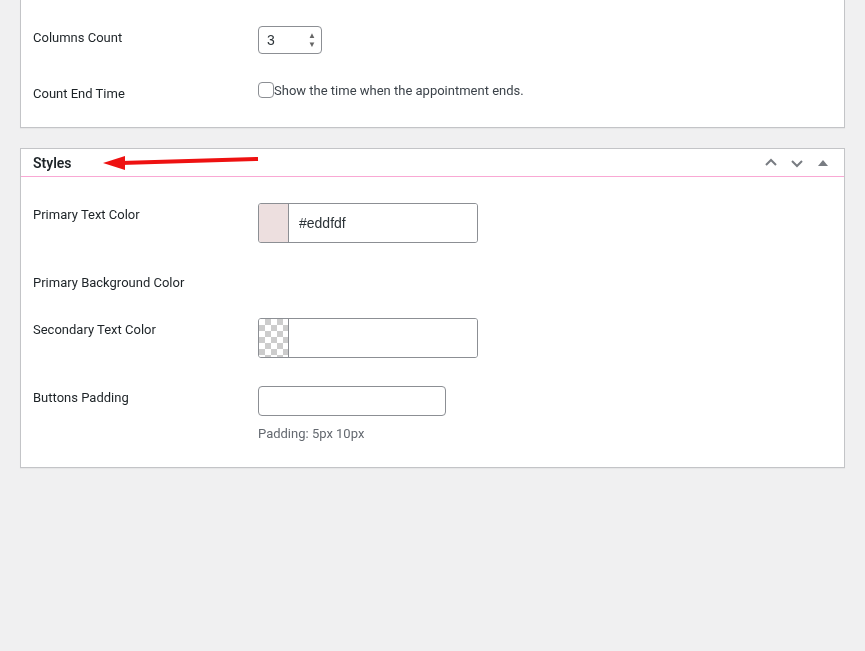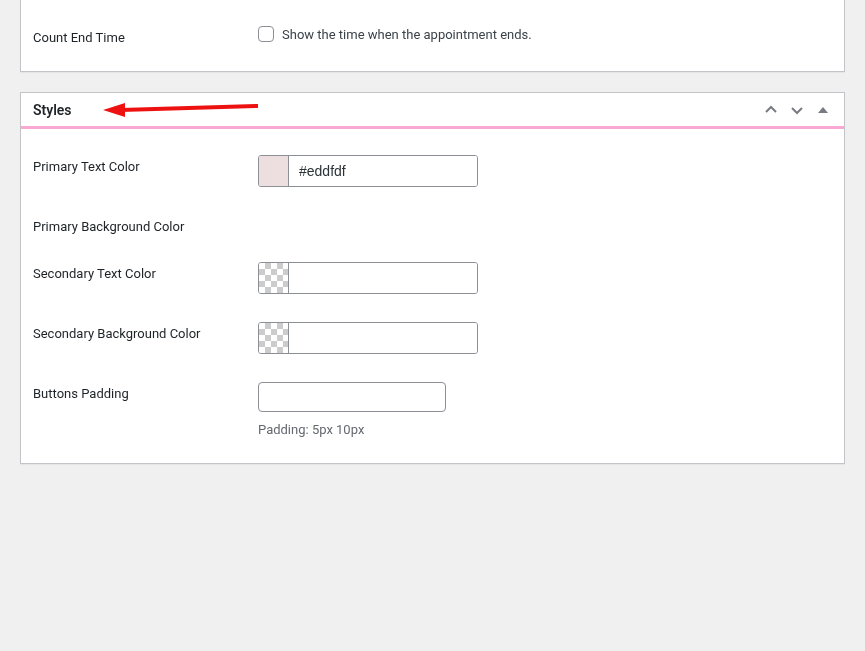--- a/index.html
+++ b/index.html
@@ -20,23 +20,23 @@
       box-shadow: 0 1px 1px rgba(0,0,0,0.04);
       margin-bottom: 20px;
     }
     .postbox-first {
       border-top: none;
       padding-top: 0;
     }
     .postbox-header {
       display: flex;
       align-items: center;
-      border-bottom: 3px solid #f9a8d4;
+      border-bottom: 1px solid #f9a8d4;
       padding: 0 12px;
-      height: 36px;
+      height: 28px;
       position: relative;
     }
     .postbox-header h2 {
       font-size: 14px;
       font-weight: 600;
       color: #1d2327;
       flex: 1;
     }
     .handle-actions {
       display: flex;
@@ -116,21 +116,21 @@
       height: 30px;
       border: 1px solid #8c8f94;
       border-radius: 4px;
       padding: 0 8px;
       font-size: 14px;
       background: #fff;
     }
     .checkbox-row {
       display: flex;
       align-items: center;
-      gap: 8px;
+      gap: 0;
     }
     .checkbox {
       width: 16px;
       height: 16px;
       border: 1px solid #8c8f94;
       border-radius: 4px;
       background: #fff;
       flex-shrink: 0;
     }
     .checkbox-label {
@@ -139,21 +139,21 @@
     }
     .hint {
       font-size: 13px;
       color: #646970;
       margin-top: 10px;
     }
     .color-picker {
       display: flex;
       align-items: stretch;
       width: 220px;
-      height: 32px;
+      height: 40px;
       border: 1px solid #8c8f94;
       border-radius: 3px;
       overflow: hidden;
     }
     .color-swatch {
       width: 30px;
       flex-shrink: 0;
       border-right: 1px solid #8c8f94;
     }
     .color-text {
@@ -175,20 +175,32 @@
       background-position: 0 0, 0 6px, 6px -6px, -6px 0px;
       background-color: #ffffff;
     }
   </style>
 </head>
 <body>
 
 <div class="postbox postbox-first">
   <div class="inside">
 
+    <div class="field-row">
+      <div class="field-label">Columns Count</div>
+      <div class="field-control">
+        <span class="number-wrap">
+          <input type="text" class="number-input" value="3" style="">
+          <span class="spinner">
+            <span class="spinner-arrow">▲</span>
+            <span class="spinner-arrow">▼</span>
+          </span>
+        </span>
+      </div>
+    </div>
 
     <div class="field-row">
       <div class="field-label">Count End Time</div>
       <div class="field-control">
         <label class="checkbox-row">
           <span class="checkbox"></span>
           <span class="checkbox-label">Show the time when the appointment ends.</span>
         </label>
       </div>
     </div>
@@ -244,29 +256,20 @@
     <div class="field-row">
       <div class="field-label">Secondary Text Color</div>
       <div class="field-control">
         <div class="color-picker">
           <div class="color-swatch checker"></div>
           <input class="color-text" type="text" value="" style="">
         </div>
       </div>
     </div>
 
-    <div class="field-row">
-      <div class="field-label">Secondary Background Color</div>
-      <div class="field-control">
-        <div class="color-picker">
-          <div class="color-swatch checker"></div>
-          <input class="color-text" type="text" value="" style="">
-        </div>
-      </div>
-    </div>
 
     <div class="field-row">
       <div class="field-label">Buttons Padding</div>
       <div class="field-control">
         <input type="text" class="text-input" value="" style="">
         <div class="hint">Padding: 5px 10px</div>
       </div>
     </div>
 
   </div>

